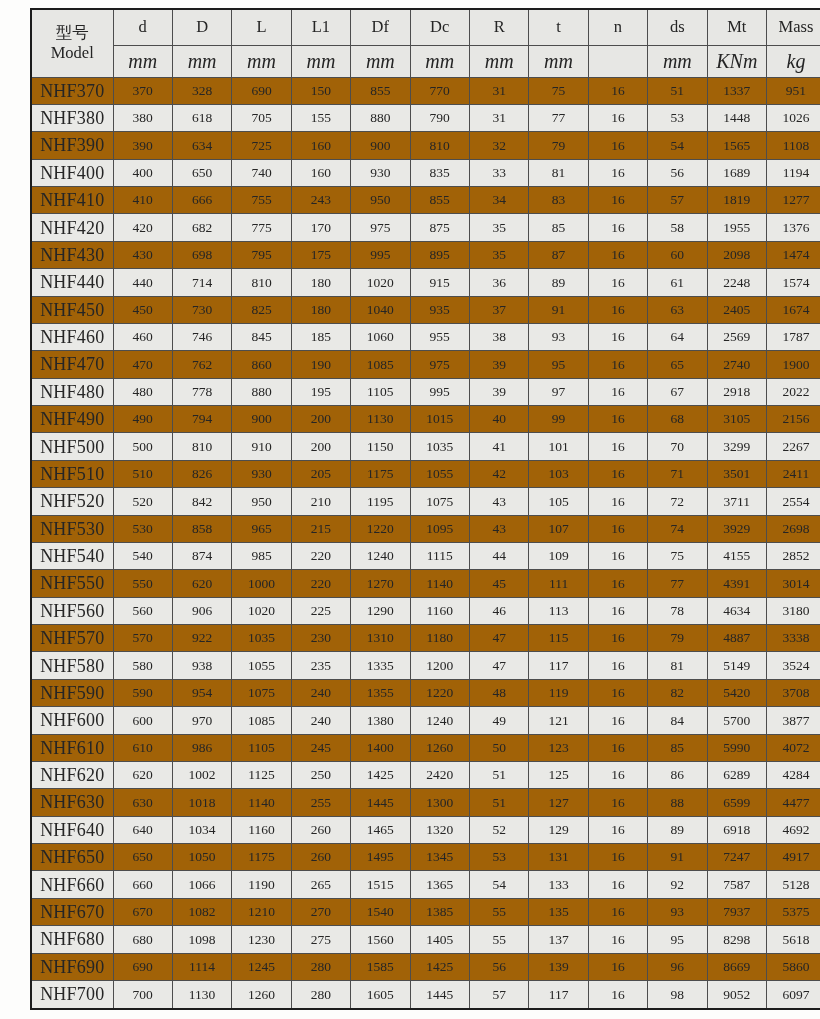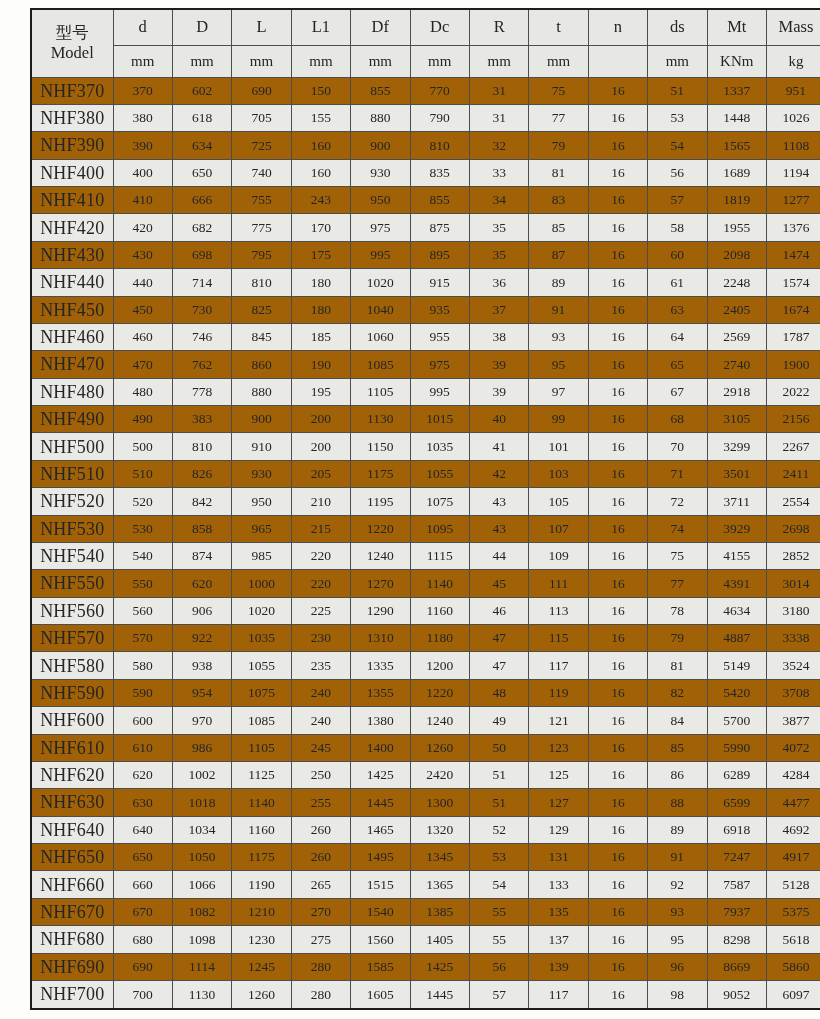--- a/index.html
+++ b/index.html
@@ -28,21 +28,21 @@
     padding: 0;
     font-size: 13.5px;
     line-height: 1;
     overflow: hidden;
     white-space: nowrap;
   }
   thead th { background: #e7e7e4; }
   thead tr.name-row { height: 36px; }
   thead tr.name-row th { font-size: 16.5px; }
   thead tr.unit-row { height: 32px; }
-  thead tr.unit-row th { font-size: 15px; }
+  thead tr.unit-row th { font-size: 20px; font-style: italic; }
   th.model-header { font-size: 16px; line-height: 1.25; }
   tbody tr.alt td { background: #e9e9e6; }
   tbody td.model-cell { font-size: 18px; letter-spacing: .2px; }
 </style>
 </head>
 <body>
 
 <div class="sheet">
   <table class="specs">
     <colgroup>
@@ -79,21 +79,21 @@
           <th></th>
           <th>mm</th>
           <th>KNm</th>
           <th>kg</th>
         </tr>
     </thead>
     <tbody>
         <tr>
           <td class="model-cell">NHF370</td>
           <td>370</td>
-          <td>602</td>
+          <td>328</td>
           <td>690</td>
           <td>150</td>
           <td>855</td>
           <td>770</td>
           <td>31</td>
           <td>75</td>
           <td>16</td>
           <td>51</td>
           <td>1337</td>
           <td>951</td>
@@ -259,21 +259,21 @@
           <td>39</td>
           <td>97</td>
           <td>16</td>
           <td>67</td>
           <td>2918</td>
           <td>2022</td>
         </tr>
         <tr>
           <td class="model-cell">NHF490</td>
           <td>490</td>
-          <td>383</td>
+          <td>794</td>
           <td>900</td>
           <td>200</td>
           <td>1130</td>
           <td>1015</td>
           <td>40</td>
           <td>99</td>
           <td>16</td>
           <td>68</td>
           <td>3105</td>
           <td>2156</td>

